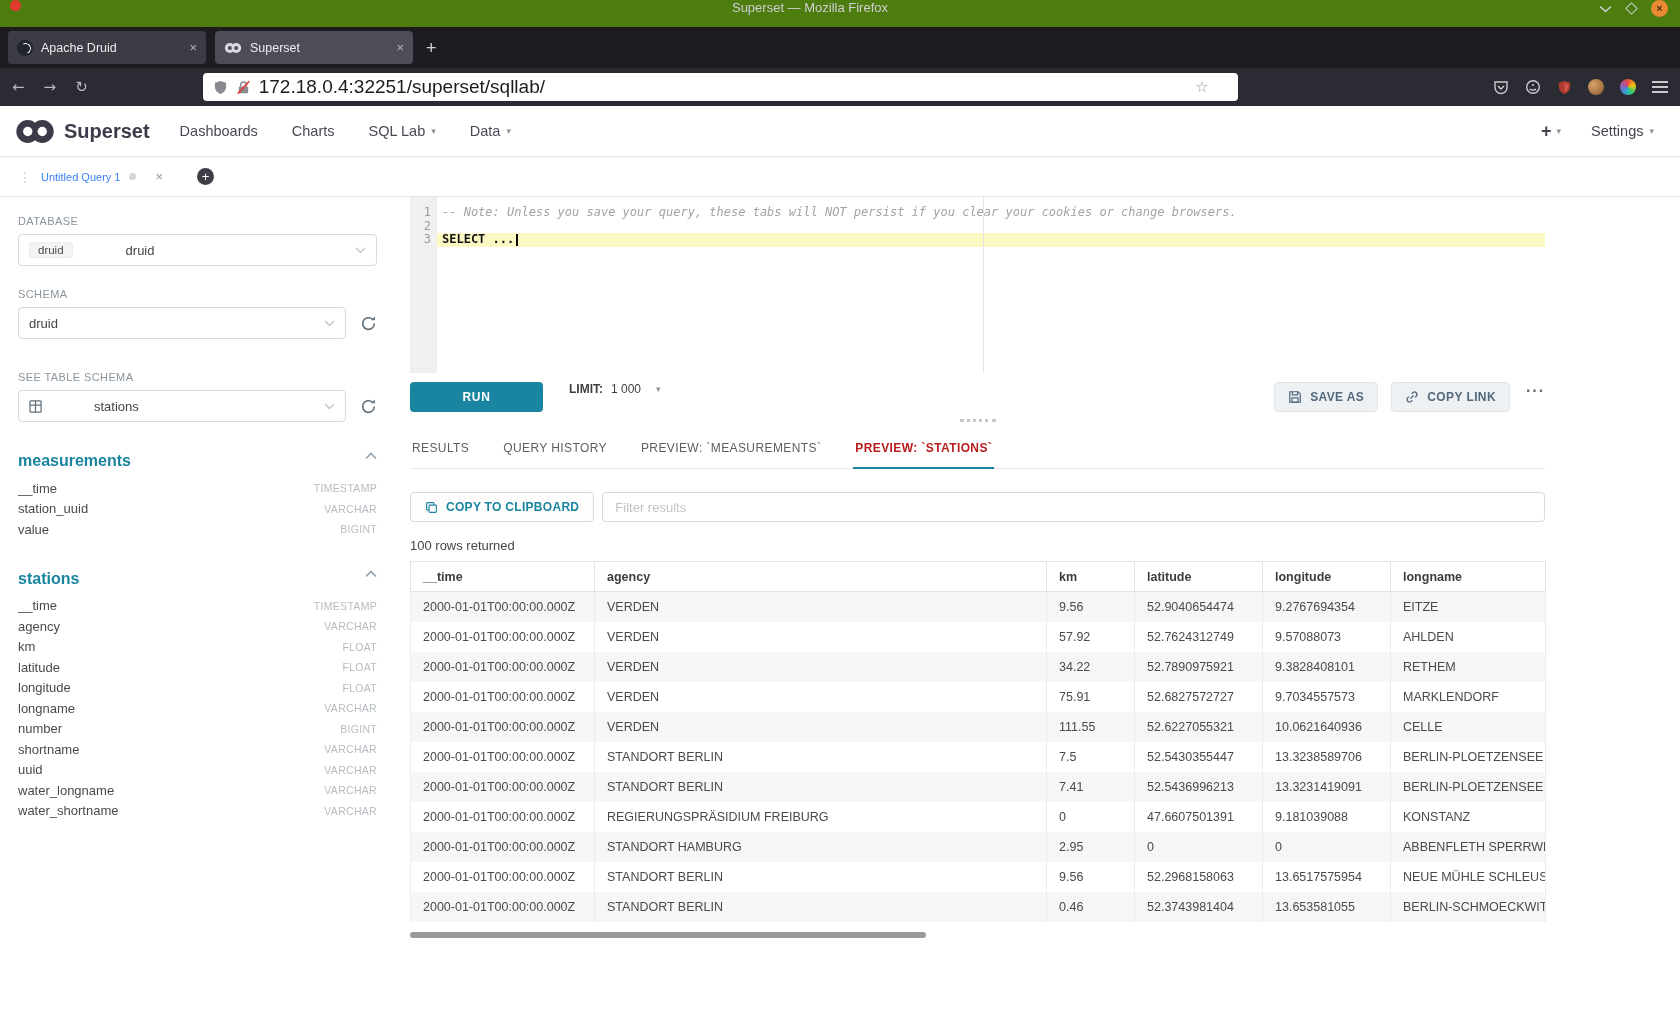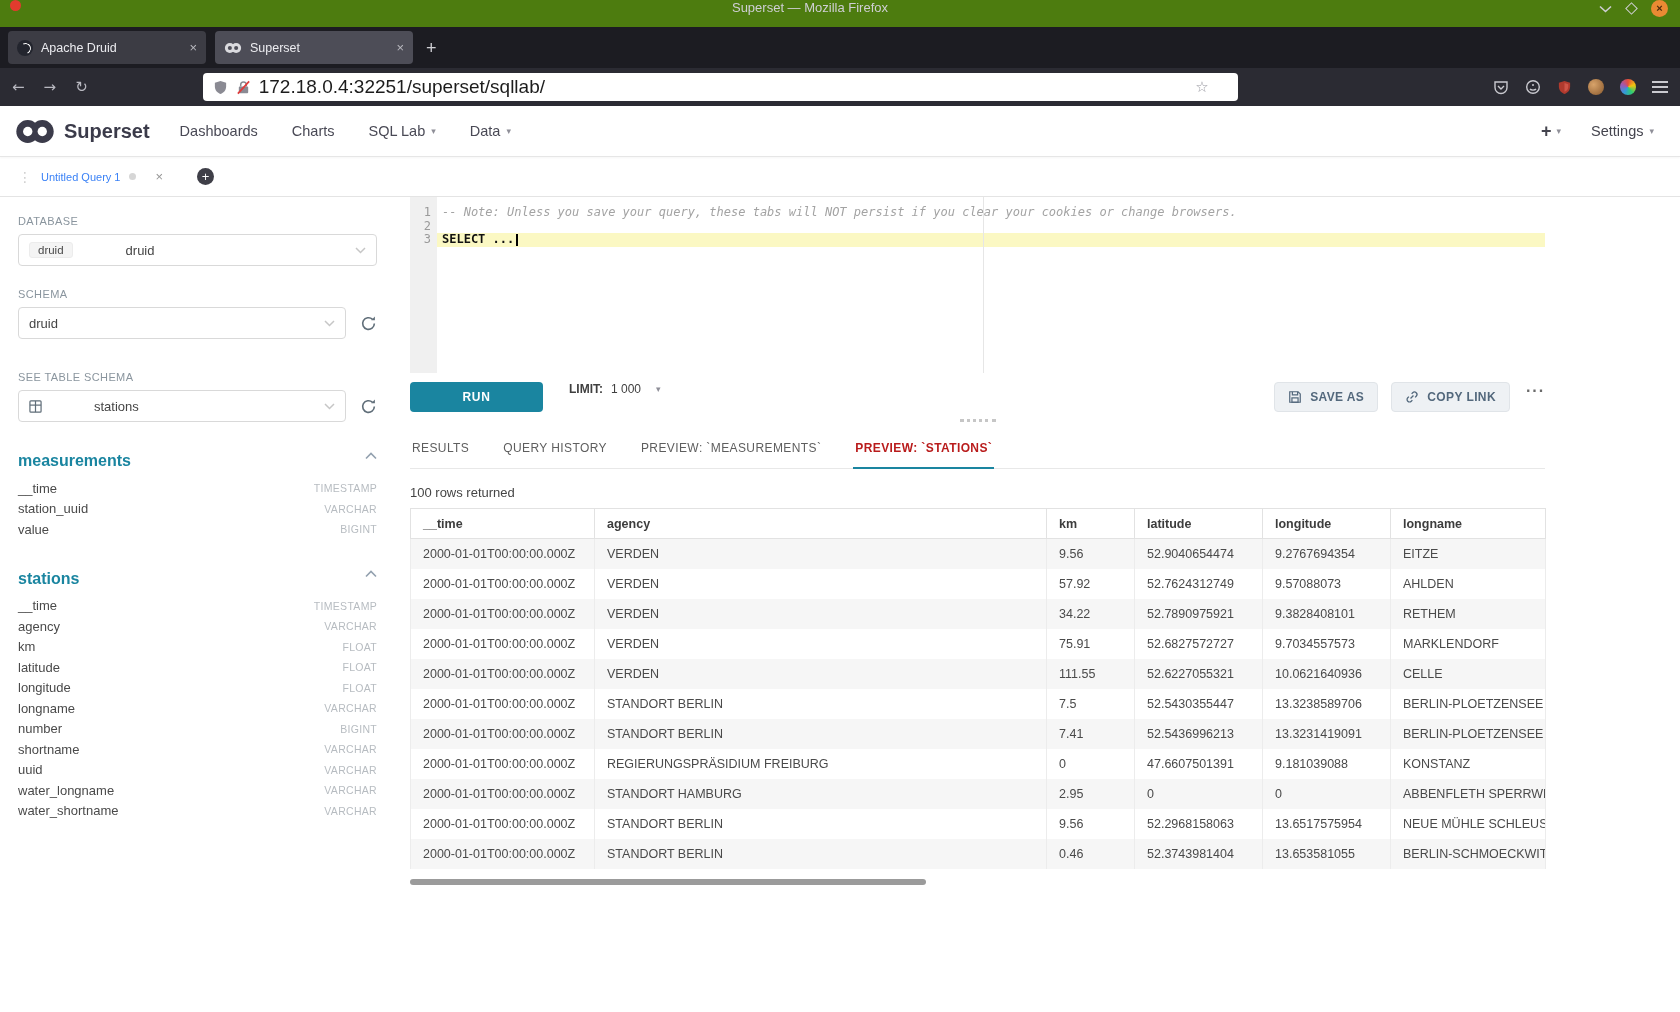--- a/index.html
+++ b/index.html
@@ -472,20 +472,32 @@
           <span class="grip"></span>
         </div>
 
       <div class="south-tabs">
           <div class="stab">RESULTS</div>
           <div class="stab">QUERY HISTORY</div>
           <div class="stab">PREVIEW: `MEASUREMENTS`</div>
           <div class="stab active">PREVIEW: `STATIONS`</div>
         </div>
 
+      <div class="results-toolbar">
+        <button class="copy-btn">
+          <span style="display:flex;">
+            <svg width="13" height="13" viewBox="0 0 16 16" fill="none" stroke="currentColor" stroke-width="1.4">
+                <rect x="5" y="5" width="9" height="9" rx="1"></rect>
+                <path d="M11 5V3a1 1 0 0 0-1-1H3a1 1 0 0 0-1 1v7a1 1 0 0 0 1 1h2"></path>
+              </svg>
+          </span>
+          <span>COPY TO CLIPBOARD</span>
+        </button>
+        <input class="filter-input" placeholder="Filter results" style="">
+      </div>
 
       <div class="rows-returned">100 rows returned</div>
 
       <table class="results">
         <thead>
             <tr>
               <th class="col-0">__time</th>
               <th class="col-1">agency</th>
               <th class="col-2">km</th>
               <th class="col-3">latitude</th>

